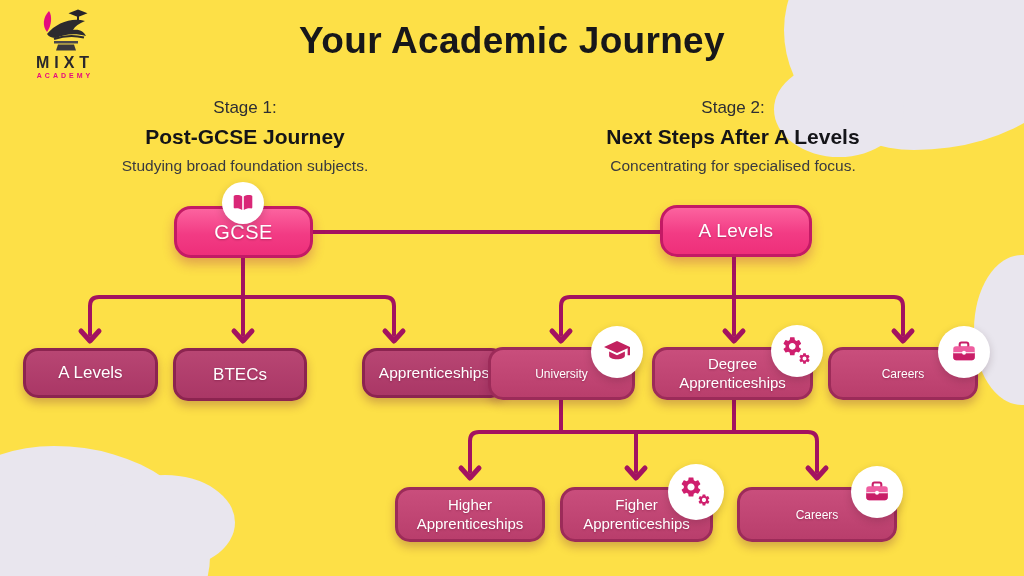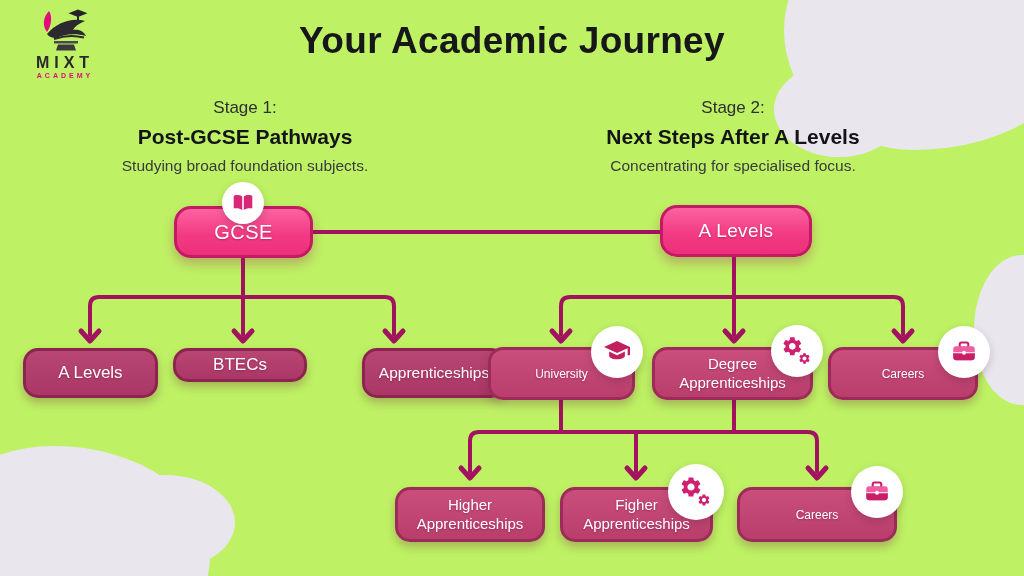--- a/index.html
+++ b/index.html
@@ -1,18 +1,18 @@
 <!DOCTYPE html>
 <html><head>
 <meta charset="utf-8">
 <style>
   html,body{margin:0;padding:0;background:#d8d8dc;}
   .canvas{
     position:relative;width:1024px;height:576px;overflow:hidden;
-    background:#bef264;
+    background:#fde047;
     font-family:"Liberation Sans","DejaVu Sans",sans-serif;
   }
   
   .blob{position:absolute;background:#e9e6ee;z-index:0;}
   .blob-tr1{right:-70px;top:-90px;width:310px;height:240px;border-radius:46% 54% 58% 42%/50% 46% 54% 50%;}
   .blob-tr2{right:120px;top:62px;width:130px;height:95px;border-radius:50%;}
   .blob-r{right:-45px;top:255px;width:95px;height:150px;border-radius:50%;}
   .blob-bl1{left:-90px;bottom:-100px;width:300px;height:230px;border-radius:48% 52% 55% 45%/52% 48% 52% 48%;}
   .blob-bl2{left:95px;bottom:6px;width:140px;height:95px;border-radius:50%;}
 
@@ -48,21 +48,21 @@
     box-shadow:0 5px 10px rgba(100,20,60,.28);}
   .mid{background:linear-gradient(180deg,#c94e7c 0%,#b93e6c 100%);
     border:3px solid #9c2b59;border-radius:15px;font-size:12px;
     box-shadow:0 5px 10px rgba(100,20,60,.28);}
   .two-line{font-size:15px;line-height:1.25;padding:2px 0;}
 
   
   .pos-gcse{left:174px;top:206px;width:139px;height:52px;}
   .pos-alevels-root{left:660px;top:205px;width:152px;height:52px;font-size:19px;}
   .pos-r1a{left:23px;top:348px;width:135px;height:50px;}
-  .pos-r1b{left:173px;top:348px;width:134px;height:34px;}
+  .pos-r1b{left:173px;top:348px;width:134px;height:53px;}
   .pos-r1c{left:322px;top:348px;width:144px;height:50px;font-size:15.5px;margin-left:40px;}
   .pos-r2a{left:488px;top:347px;width:147px;height:53px;}
   .pos-r2b{left:652px;top:347px;width:161px;height:53px;}
   .pos-r2c{left:828px;top:347px;width:150px;height:53px;}
   .pos-r3a{left:395px;top:487px;width:150px;height:55px;}
   .pos-r3b{left:560px;top:487px;width:153px;height:55px;}
   .pos-r3c{left:737px;top:487px;width:160px;height:55px;}
 
   
   .icon-badge{position:absolute;background:#fff;border-radius:50%;z-index:3;
@@ -97,21 +97,21 @@
       <path d="M24 36.5 h16 l2 6 h-20 z" fill="#3a383c"></path>
     </svg>
     <div class="logo-name">MIXT</div>
     <div class="logo-tag">ACADEMY</div>
   </div>
 
   <div class="title">Your Academic Journey</div>
 
   <div class="stage stage-1">
     <div class="stage-label">Stage 1:</div>
-    <div class="stage-heading">Post-GCSE Pathways</div>
+    <div class="stage-heading">Post-GCSE Journey</div>
     <div class="stage-desc">Studying broad foundation subjects.</div>
   </div>
   <div class="stage stage-2">
     <div class="stage-label">Stage 2:</div>
     <div class="stage-heading">Next Steps After A Levels</div>
     <div class="stage-desc">Concentrating for specialised focus.</div>
   </div>
 
   <svg class="connectors" width="1024" height="576" viewBox="0 0 1024 576">
 

